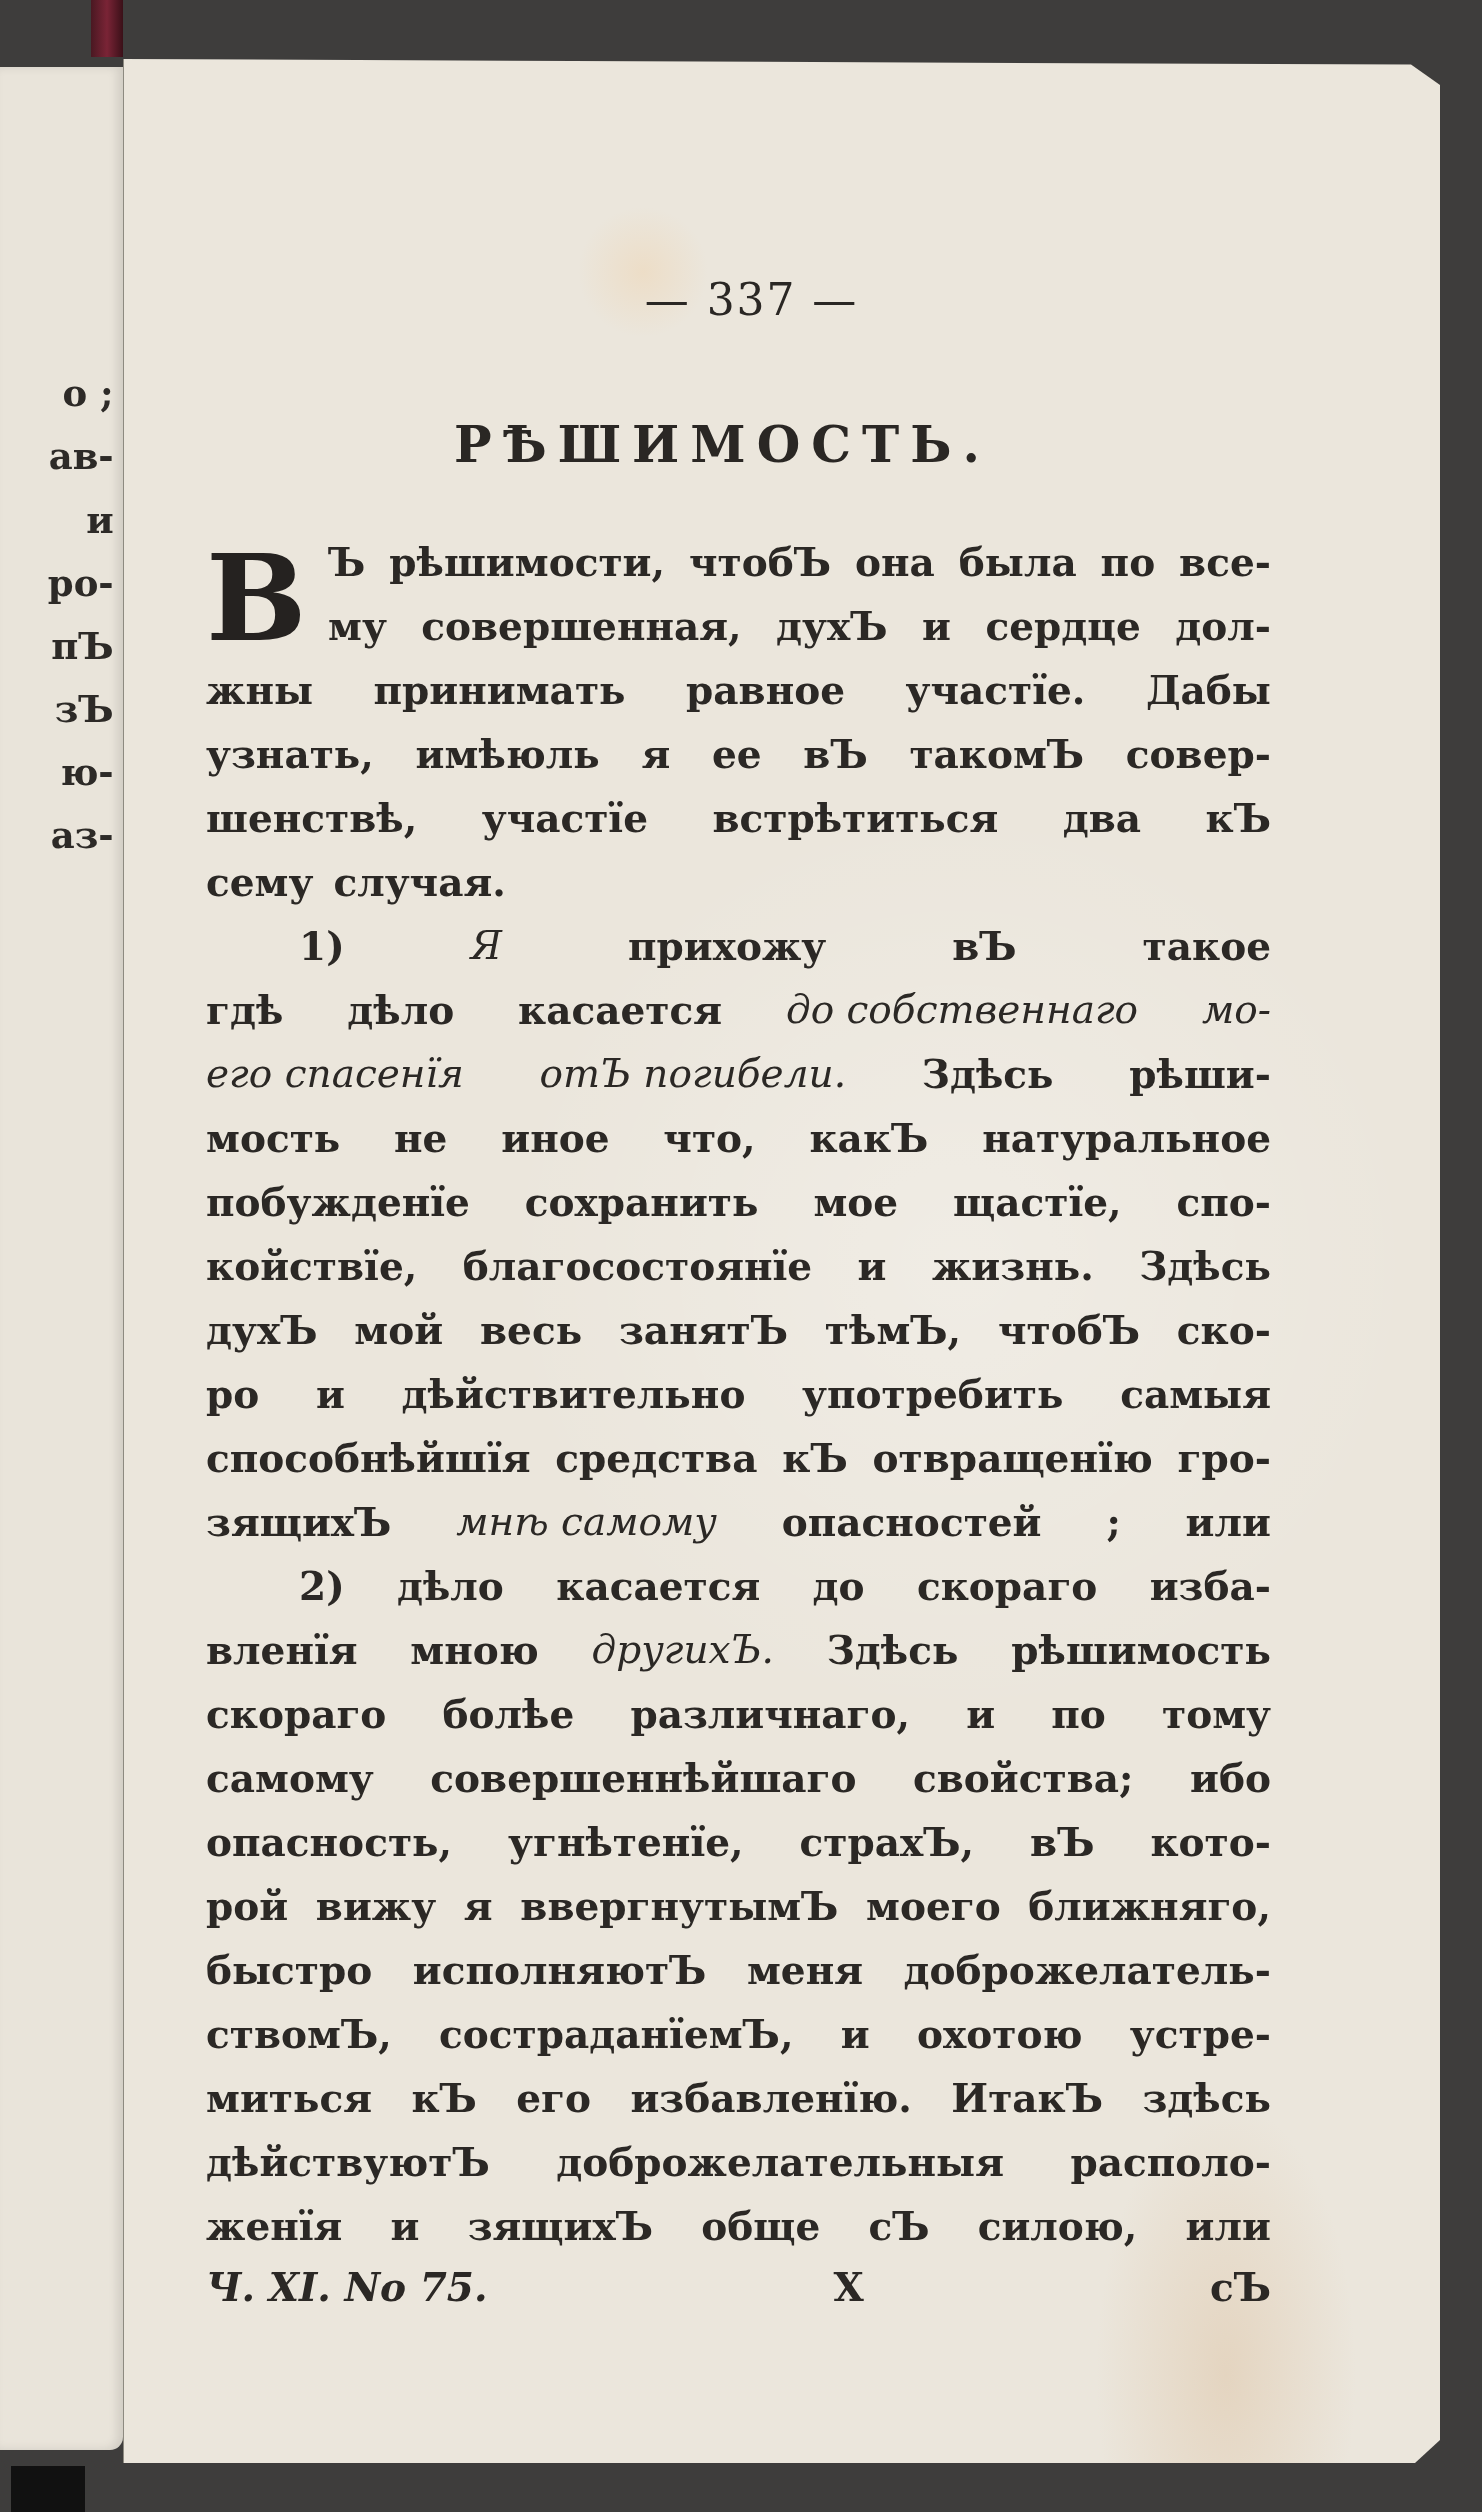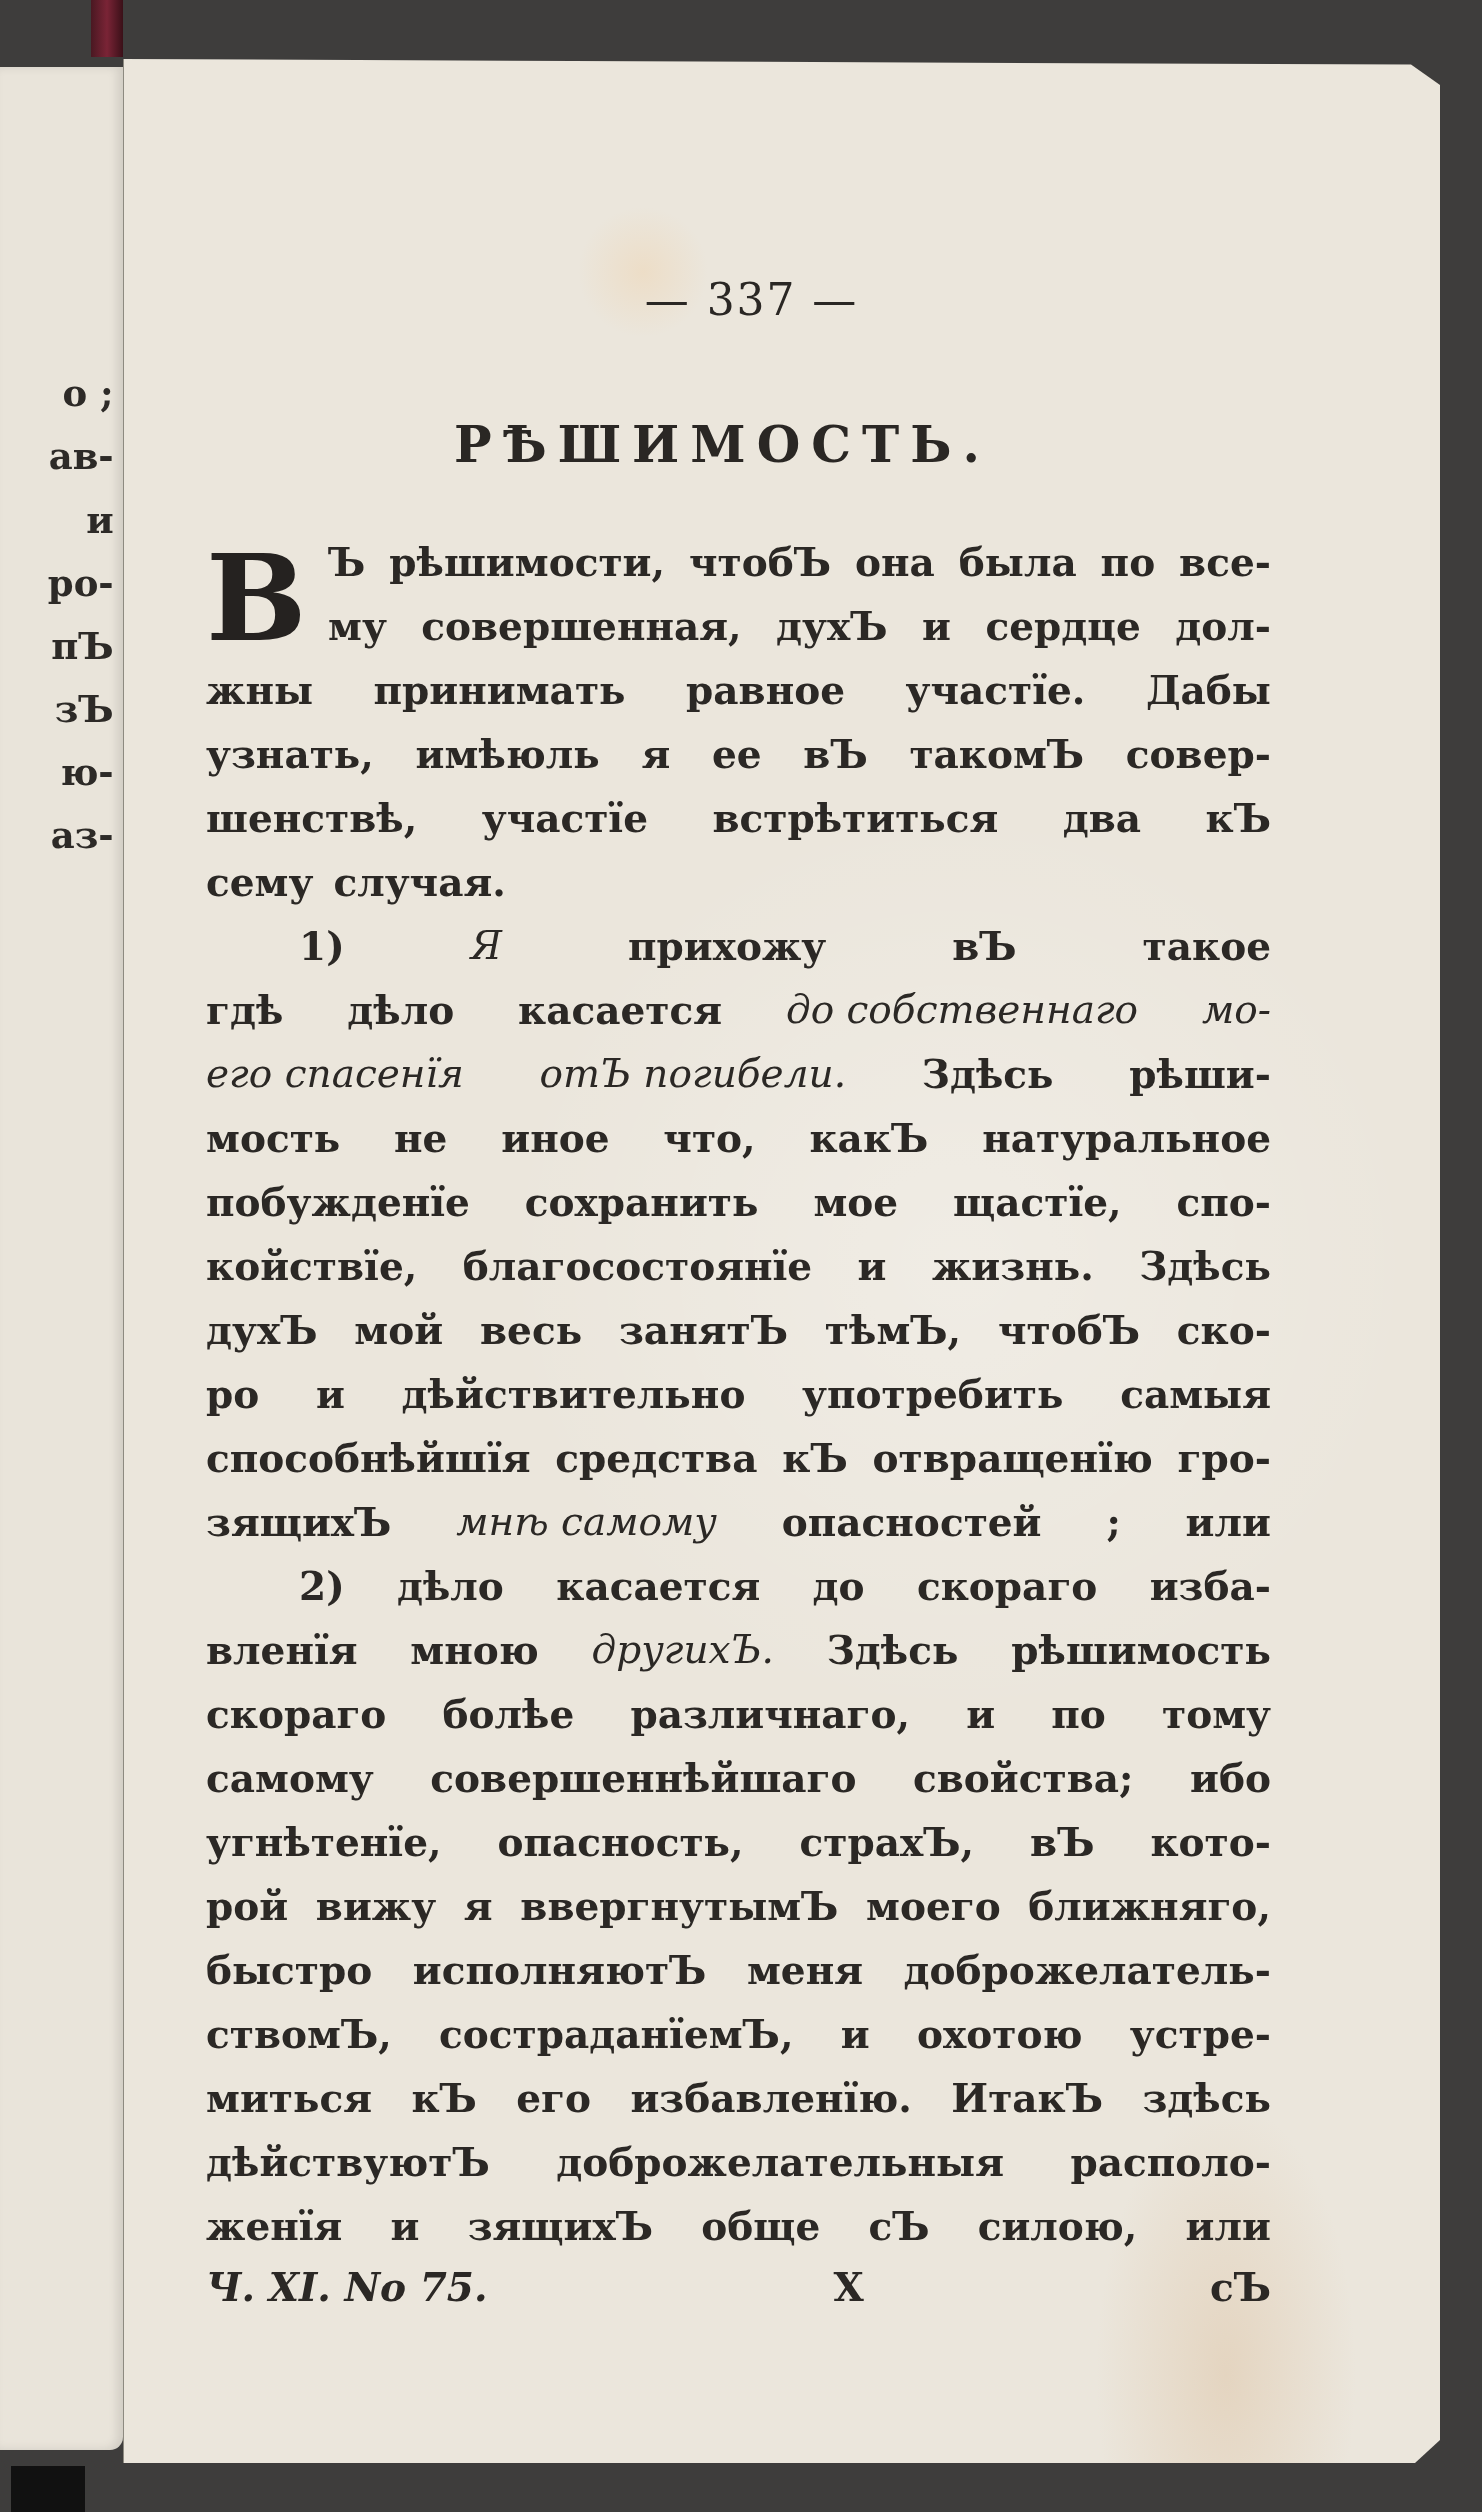--- a/index.html
+++ b/index.html
@@ -235,22 +235,22 @@
         <span>по</span>
         <span>тому</span>
       </div>
       <div class="line">
         <span>самому</span>
         <span>совершеннѣйшаго</span>
         <span>свойства;</span>
         <span>ибо</span>
       </div>
       <div class="line">
+        <span>опасность,</span>
         <span>угнѣтенїе,</span>
-        <span>опасность,</span>
         <span>страхЪ,</span>
         <span>вЪ</span>
         <span>кото-</span>
       </div>
       <div class="line">
         <span>рой</span>
         <span>вижу</span>
         <span>я</span>
         <span>ввергнутымЪ</span>
         <span>моего</span>

